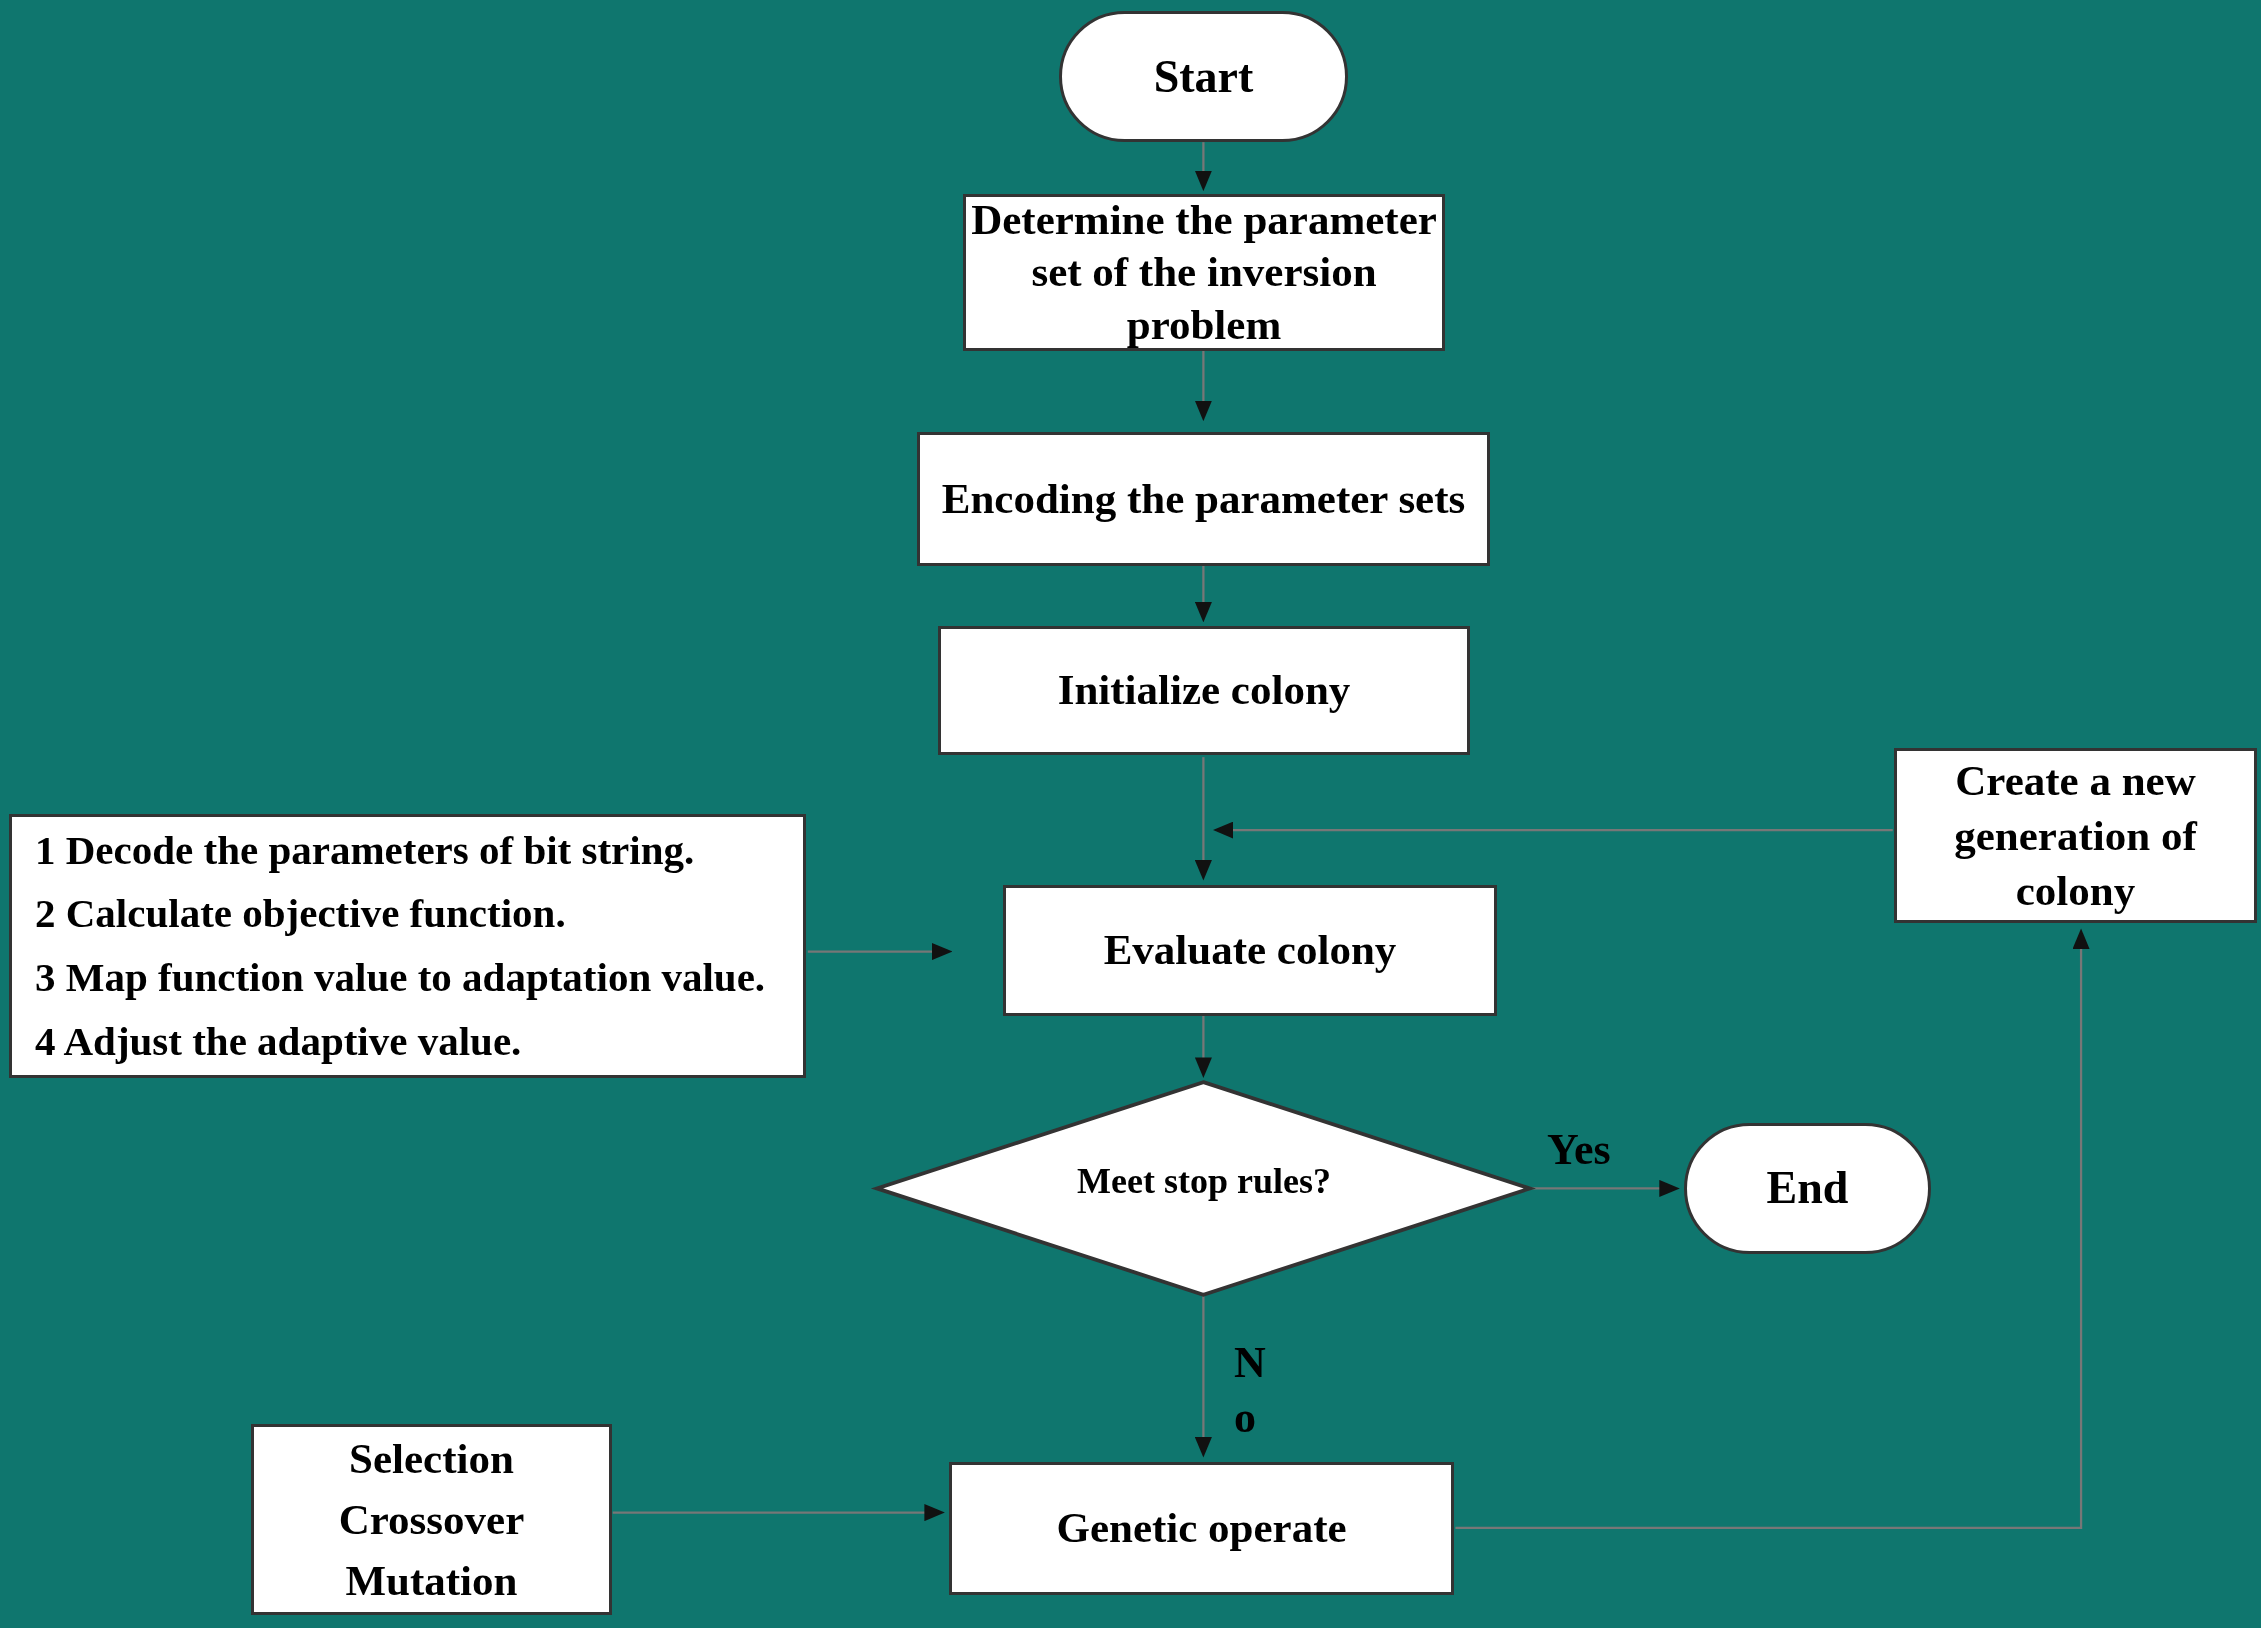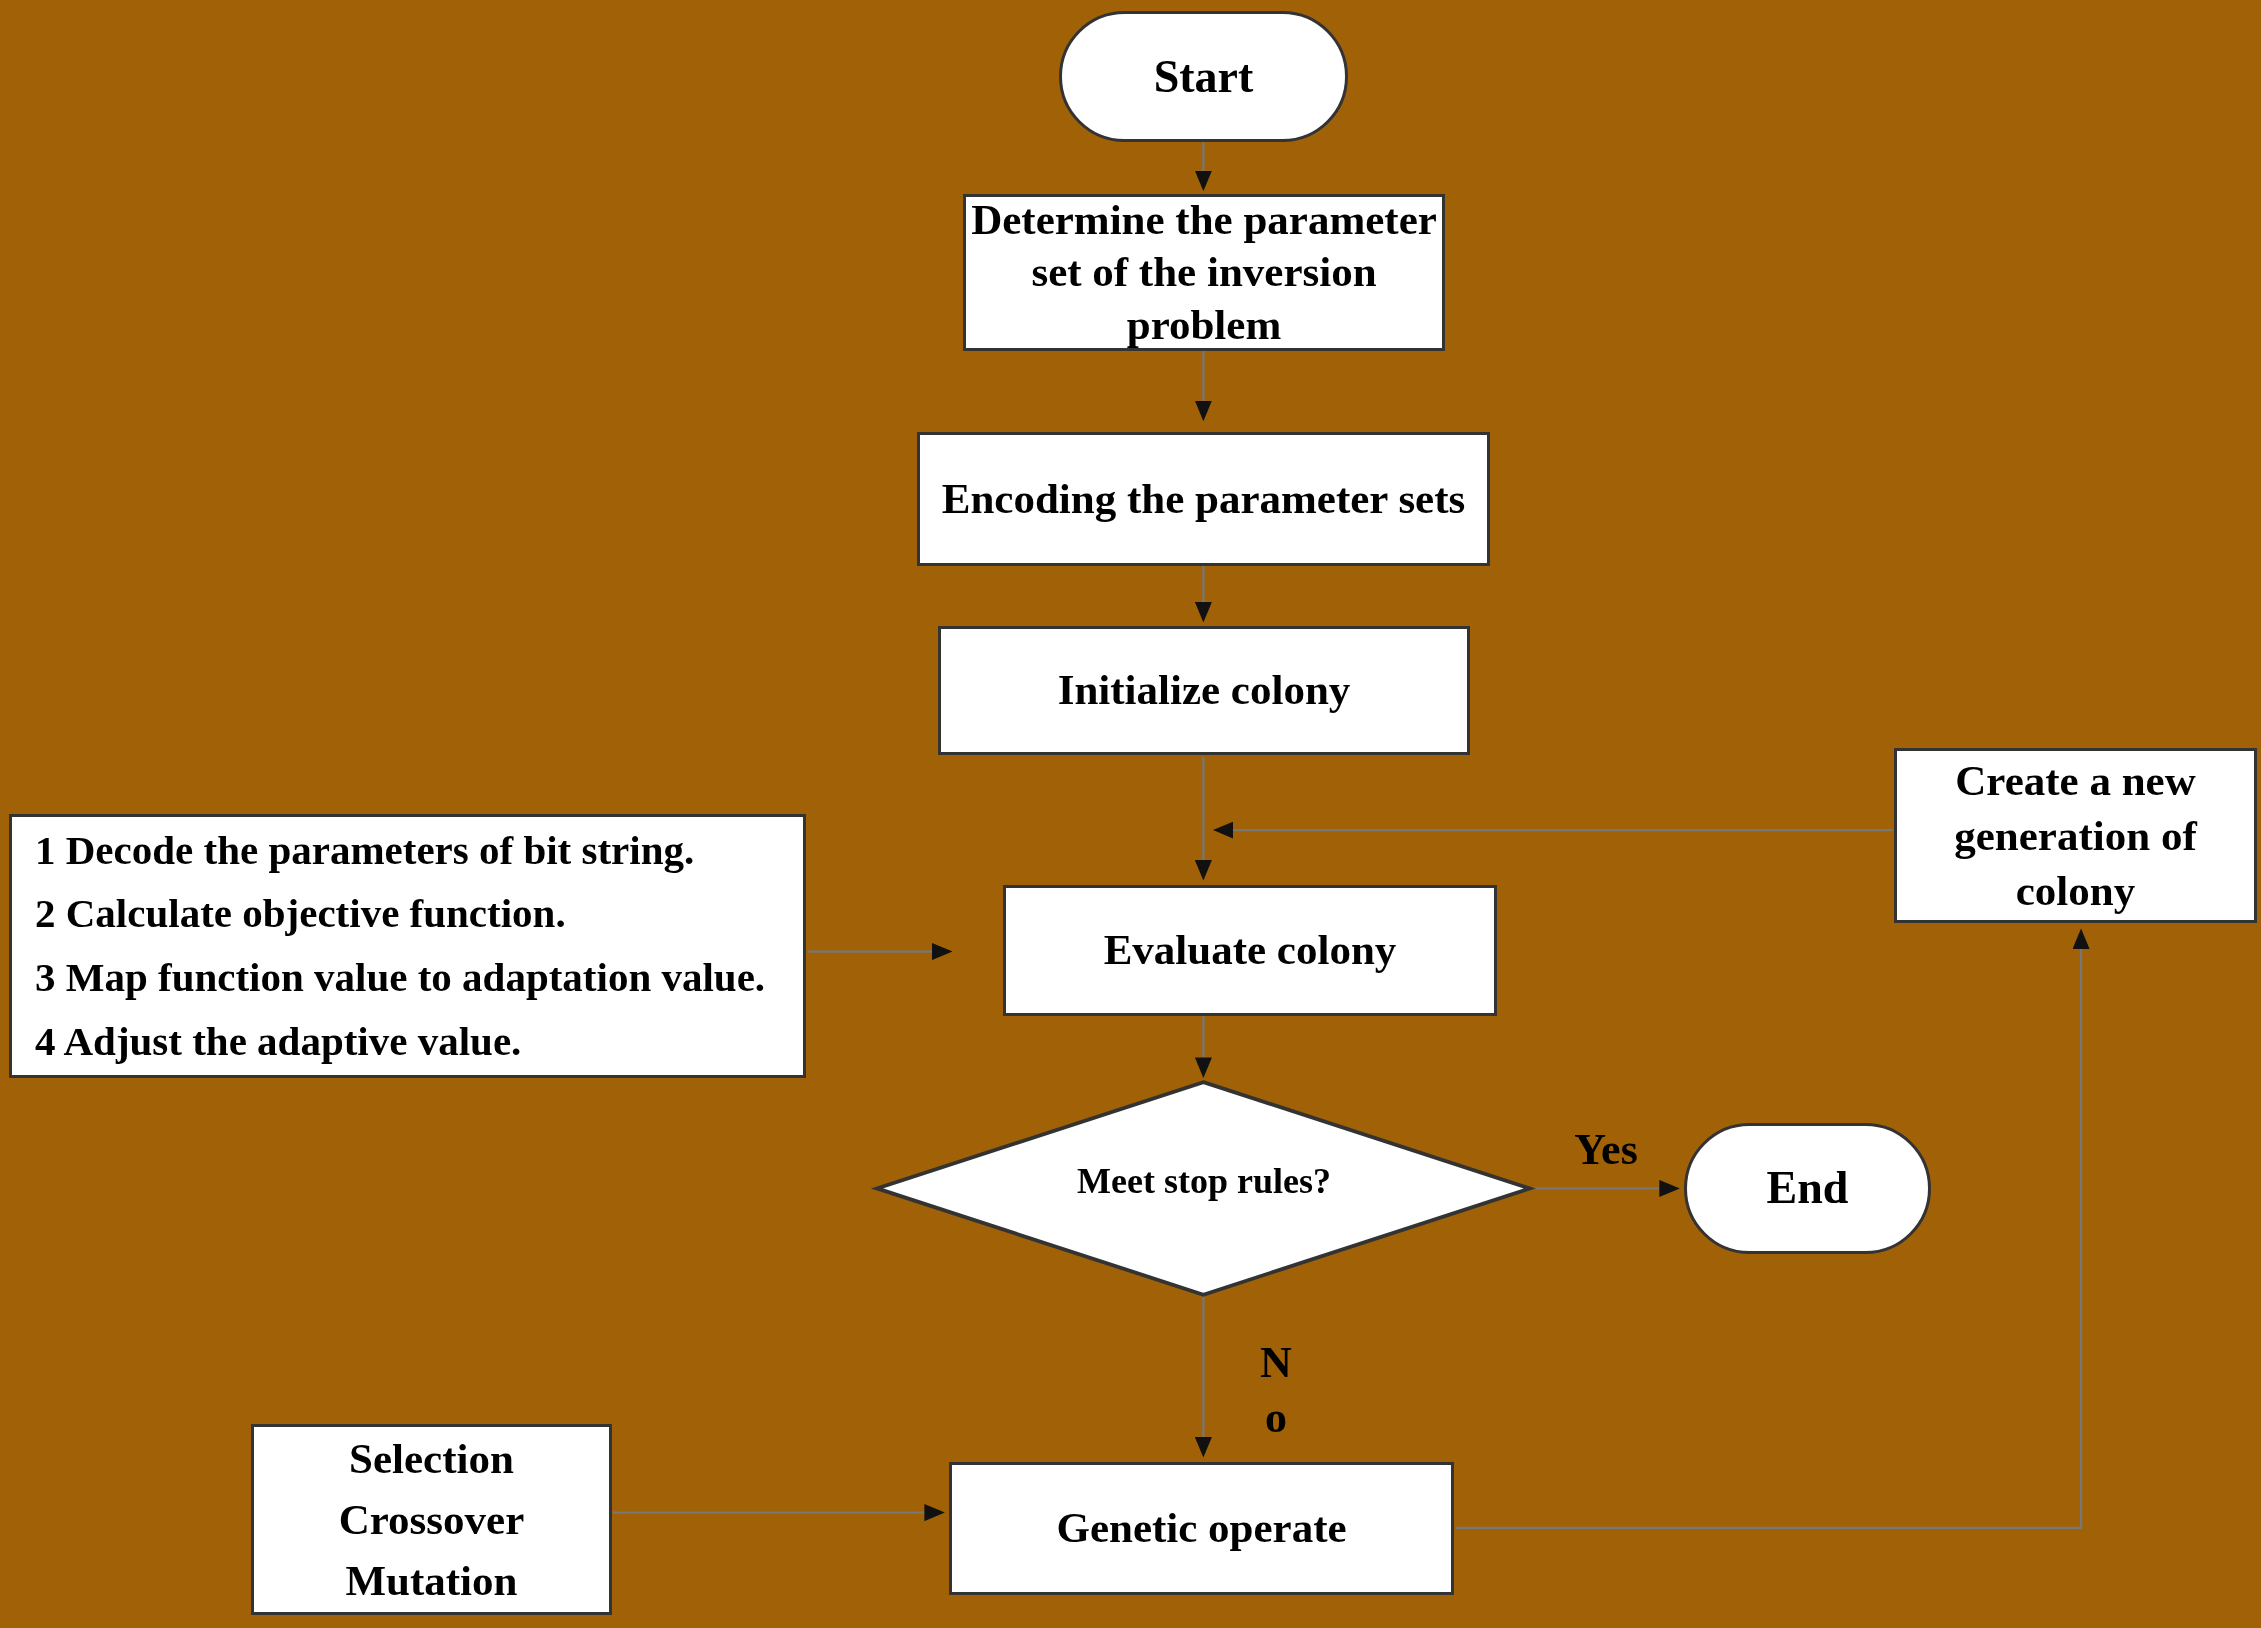--- a/index.html
+++ b/index.html
@@ -1,19 +1,19 @@
 <!DOCTYPE html>
 <html style="font-size:12px"><head>
 <meta charset="utf-8">
 <style>
   html,body{margin:0;padding:0;background:#ffffff;}
   .canvas{
     position:relative;
     width:2261px;height:1629px;
-    background:#a16207;
+    background:#0f766e;
     font-family:"Liberation Serif","DejaVu Serif",serif;
     color:#000;
     overflow:hidden;
   }
   .wires{position:absolute;left:0;top:0;width:2261px;height:1629px;z-index:1;}
   .node{
     position:absolute;z-index:2;
     background:#ffffff;
     border:3.8px solid #333333;
     display:flex;align-items:center;justify-content:center;
@@ -26,21 +26,21 @@
   }
   .stadium{border-radius:72px;font-size:46px;}
   .label-left{
     justify-content:flex-start;text-align:left;
     padding-left:23px;padding-right:7.6px;
     font-size:41px;line-height:1.55;
   }
   .edge-label{
     position:absolute;z-index:3;
     font-weight:700;font-size:44px;line-height:1.25;
-    text-align:center;white-space:pre-line;
+    white-space:pre-line;
   }
   .decision-label{
     position:absolute;z-index:3;
     width:456px;left:976px;top:1160px;
     text-align:center;font-weight:700;font-size:36px;
   }
 </style>
 </head>
 <body>
 

